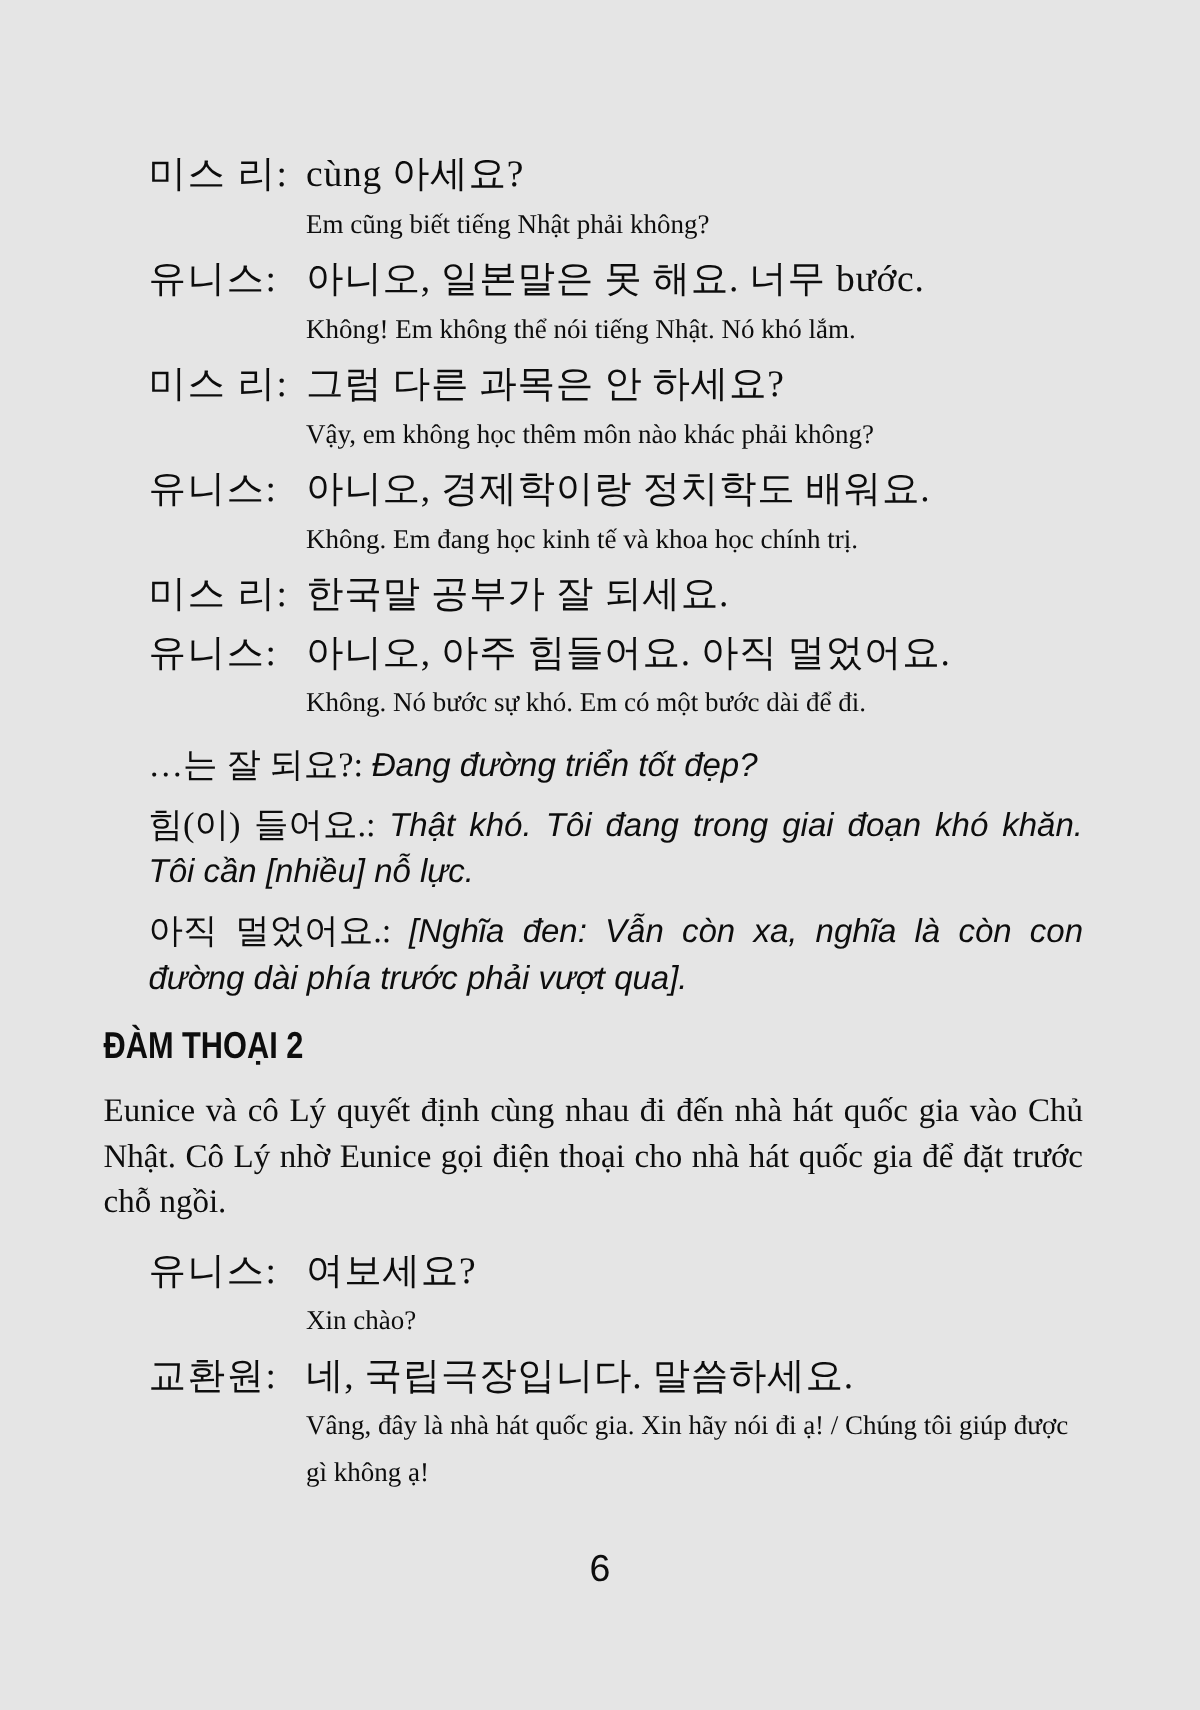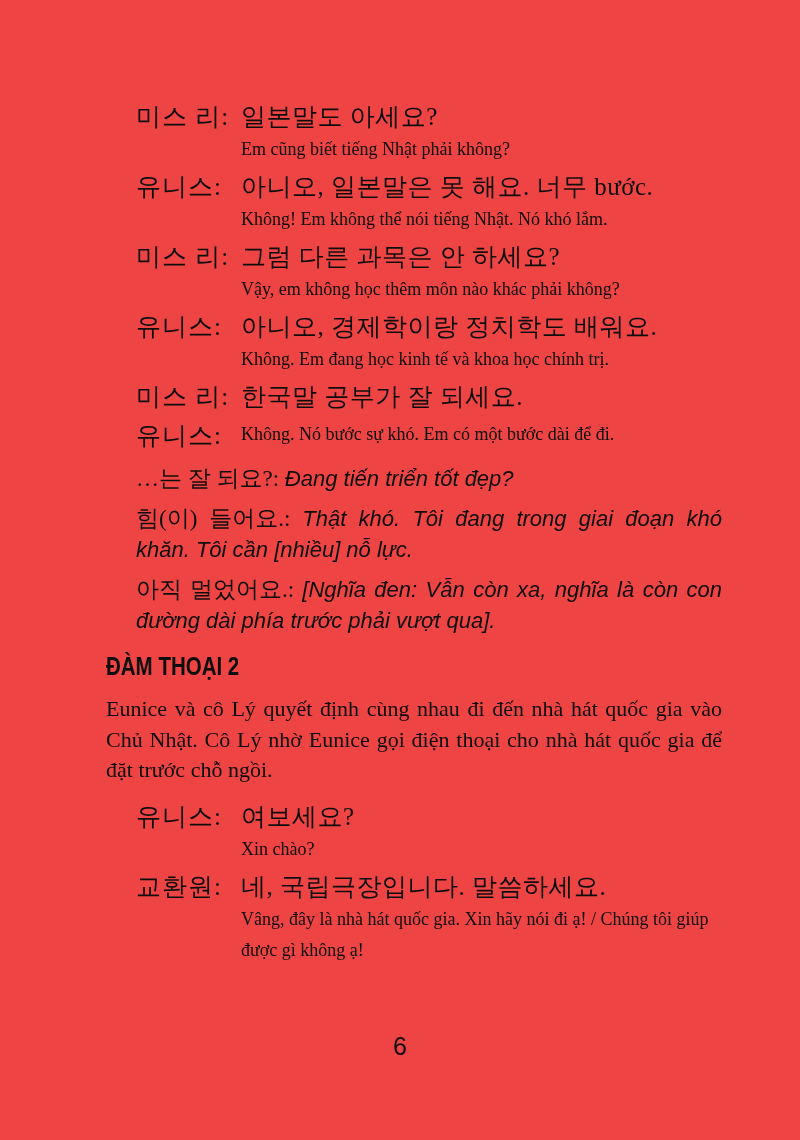--- a/index.html
+++ b/index.html
@@ -4,24 +4,24 @@
 <style>
   html, body {
     margin: 0;
     padding: 0;
     background: #ffffff;
   }
   .page {
     position: relative;
     width: 800px;
     height: 1140px;
-    background: #ef4444;
+    background: #e5e5e5;
     color: #0d0d0d;
     box-sizing: border-box;
-    padding: 100px 78px 0 106px;
+    padding: 100px 78px 0 69px;
     font-family: "Liberation Serif", serif;
     overflow: hidden;
   }
   
   .dialogue {
     padding-left: 30px; 
   }
   .turn {
     display: flex;
     align-items: flex-start;
@@ -108,21 +108,21 @@
 </head>
 <body>
 
 <div class="page">
 
   <section class="dialogue">
 
     <div class="turn">
       <div class="speaker">미스 리:</div>
       <div class="turn-text">
-        <div class="ko-line">일본말도 아세요?</div>
+        <div class="ko-line">cùng 아세요?</div>
         <div class="vi-line">Em cũng biết tiếng Nhật phải không?</div>
       </div>
     </div>
 
     <div class="turn">
       <div class="speaker">유니스:</div>
       <div class="turn-text">
         <div class="ko-line">아니오, 일본말은 못 해요. 너무 bước.</div>
         <div class="vi-line">Không! Em không thể nói tiếng Nhật. Nó khó lắm.</div>
       </div>
@@ -147,30 +147,31 @@
     <div class="turn">
       <div class="speaker">미스 리:</div>
       <div class="turn-text">
         <div class="ko-line">한국말 공부가 잘 되세요.</div>
       </div>
     </div>
 
     <div class="turn">
       <div class="speaker">유니스:</div>
       <div class="turn-text">
+        <div class="ko-line">아니오, 아주 힘들어요. 아직 멀었어요.</div>
         <div class="vi-line">Không. Nó bước sự khó. Em có một bước dài để đi.</div>
       </div>
     </div>
 
   </section>
 
   <section class="notes">
 
     <p class="note"><span class="note-term">…는 잘 되요?:</span>
-      <span class="note-def">Đang tiến triển tốt đẹp?</span></p>
+      <span class="note-def">Đang đường triển tốt đẹp?</span></p>
 
     <p class="note"><span class="note-term">힘(이) 들어요.:</span>
       <span class="note-def">Thật khó. Tôi đang trong giai đoạn khó khăn. Tôi cần [nhiều] nỗ lực.</span></p>
 
     <p class="note"><span class="note-term">아직 멀었어요.:</span>
       <span class="note-def">[Nghĩa đen: Vẫn còn xa, nghĩa là còn con đường dài phía trước phải vượt qua].</span></p>
   </section>
 
   <h2 class="section-heading">ĐÀM THOẠI 2</h2>
   <p class="intro">Eunice và cô Lý quyết định cùng nhau đi đến nhà hát quốc gia vào Chủ Nhật. Cô Lý nhờ Eunice gọi điện thoại cho nhà hát quốc gia để đặt trước chỗ ngồi.</p>

